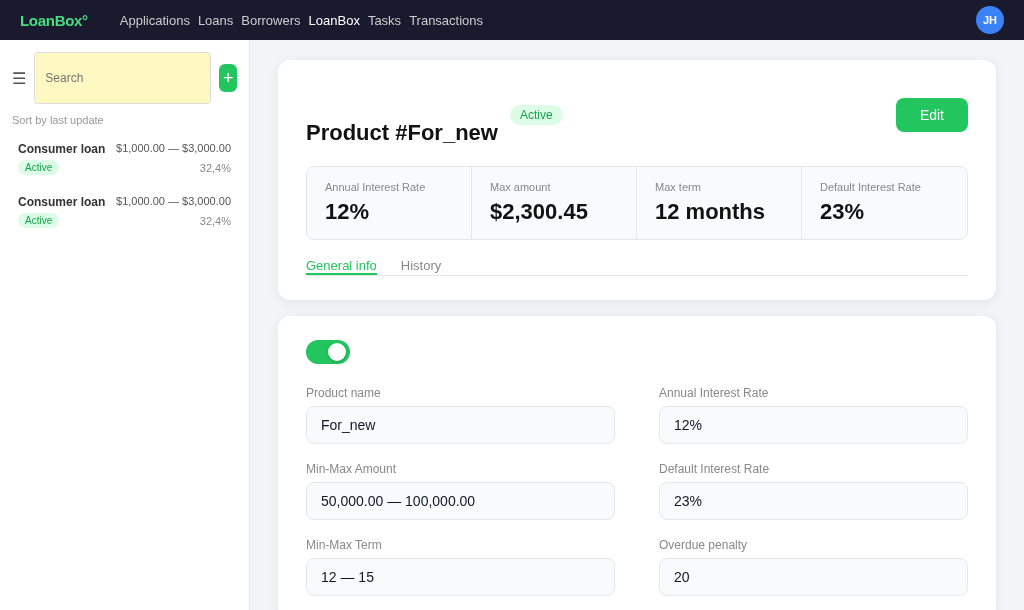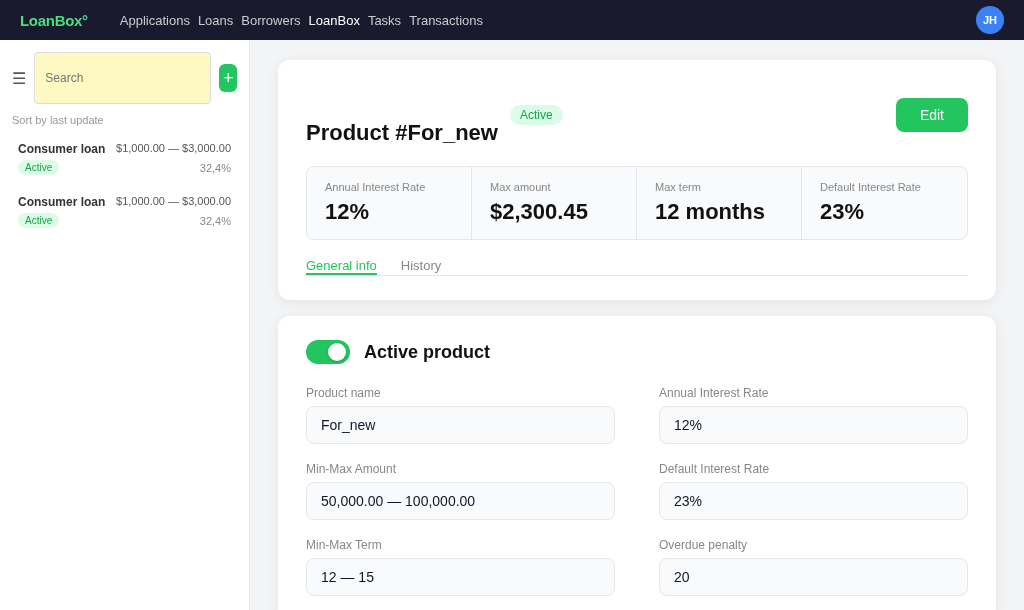--- a/index.html
+++ b/index.html
@@ -374,21 +374,20 @@
         <div class="tab active">General info</div>
         <div class="tab">History</div>
       </div>
     </div>
 
     <div class="detail-card">
       <div class="active-product-header">
         <div class="toggle-switch">
           <div class="toggle-thumb"></div>
         </div>
-        <span class="active-product-title">Active product</span>
       </div>
 
       <div class="form-grid">
 
         <div class="form-group">
           <div class="form-label">Product name</div>
           <input class="form-input" type="text" value="For_new" style="">
         </div>
         <div class="form-group">
           <div class="form-label">Annual Interest Rate</div>

